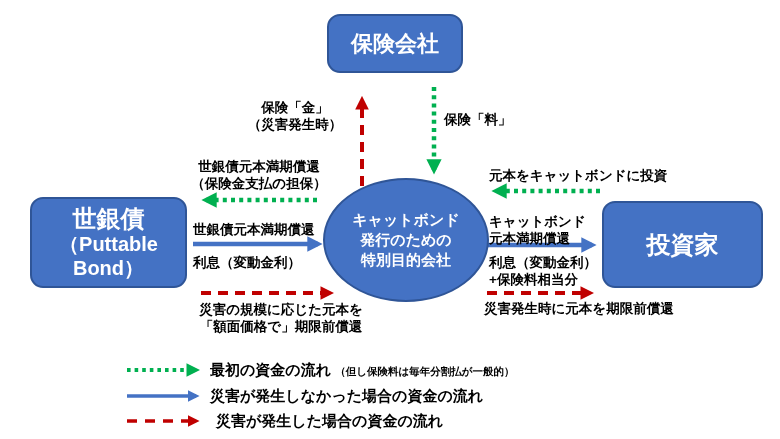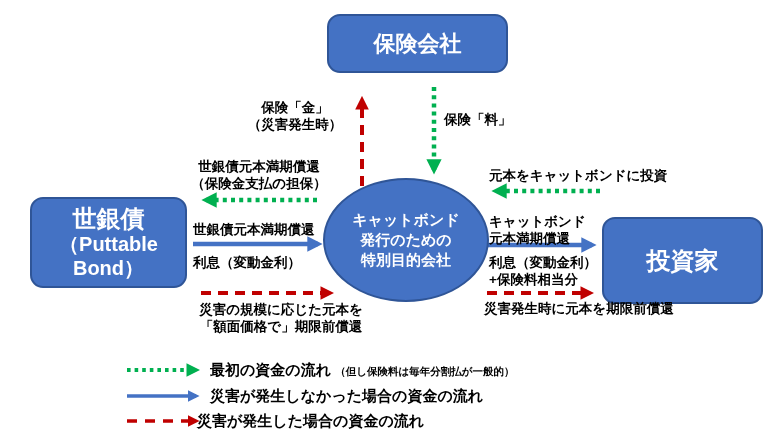--- a/index.html
+++ b/index.html
@@ -67,36 +67,36 @@
 
     <path class="arrow green" d="M600,191 L496,191" marker-end="url(#head-green)"></path>
     <path class="arrow blue" d="M487,245 L592,245" marker-end="url(#head-blue)"></path>
     <path class="arrow red" d="M487,293 L590,293" marker-end="url(#head-red)"></path>
 
     <path class="arrow thin-green" d="M127,370 L196,370" marker-end="url(#head-green)"></path>
     <path class="arrow thin-blue" d="M127,396 L196,396" marker-end="url(#head-blue)"></path>
     <path class="arrow thin-red" d="M127,421 L196,421" marker-end="url(#head-red)"></path>
   </svg>
 
-  <div class="node" style="left:327px;top:14px;width:181px;height:59px;">
+  <div class="node" style="left:327px;top:14px;width:136px;height:59px;">
     <span class="big" style="font-size:22px;">保険会社</span>
   </div>
 
   <div class="node" style="left:30px;top:197px;width:157px;height:91px;text-align:center;">
     <span class="big">世銀債</span>
     <span class="sub">（Puttable Bond）</span>
   </div>
 
   <div class="ellipse">
     <span>キャットボンド</span>
     <span>発行のための</span>
     <span>特別目的会社</span>
   </div>
 
-  <div class="node" style="left:602px;top:201px;width:161px;height:87px;margin-top:16px;">
+  <div class="node" style="left:602px;top:201px;width:161px;height:87px;">
     <span class="big">投資家</span>
   </div>
 
   <div class="lbl center" style="left:236px;top:100px;width:118px;">
     <div>保険「金」</div>
     <div>（災害発生時）</div>
   </div>
   <div class="lbl" style="left:444px;top:112px;">保険「料」</div>
 
   <div class="lbl center" style="left:183px;top:159px;width:152px;">
@@ -121,15 +121,15 @@
   </div>
   <div class="lbl" style="left:484px;top:301px;">
     <div>災害発生時に元本を期限前償還</div>
   </div>
 
   <div class="legend-lbl" style="left:210px;top:361px;">
     <span>最初の資金の流れ</span>
     <span class="note">（但し保険料は毎年分割払が一般的）</span>
   </div>
   <div class="legend-lbl" style="left:210px;top:387px;">災害が発生しなかった場合の資金の流れ</div>
-  <div class="legend-lbl" style="left:197px;top:412px;">災害が発生した場合の資金の流れ</div>
+  <div class="legend-lbl" style="left:216px;top:412px;">災害が発生した場合の資金の流れ</div>
 
 </div>
 
 </body></html>

